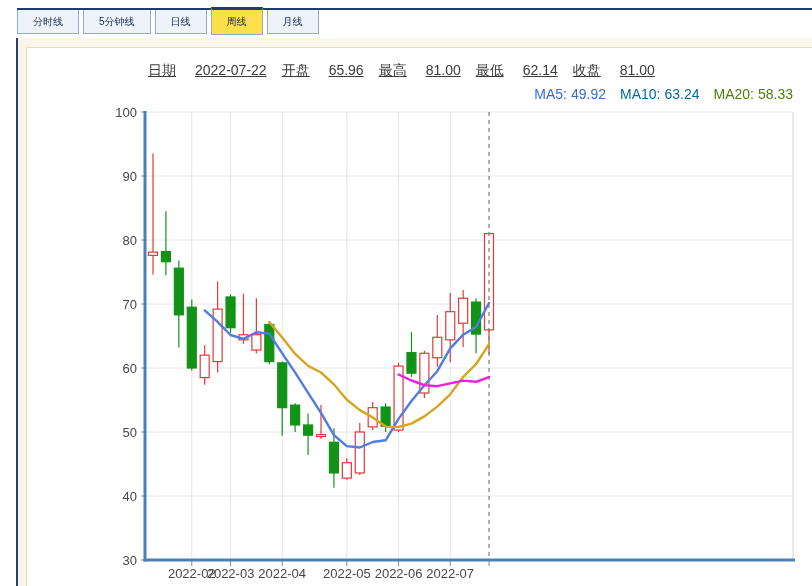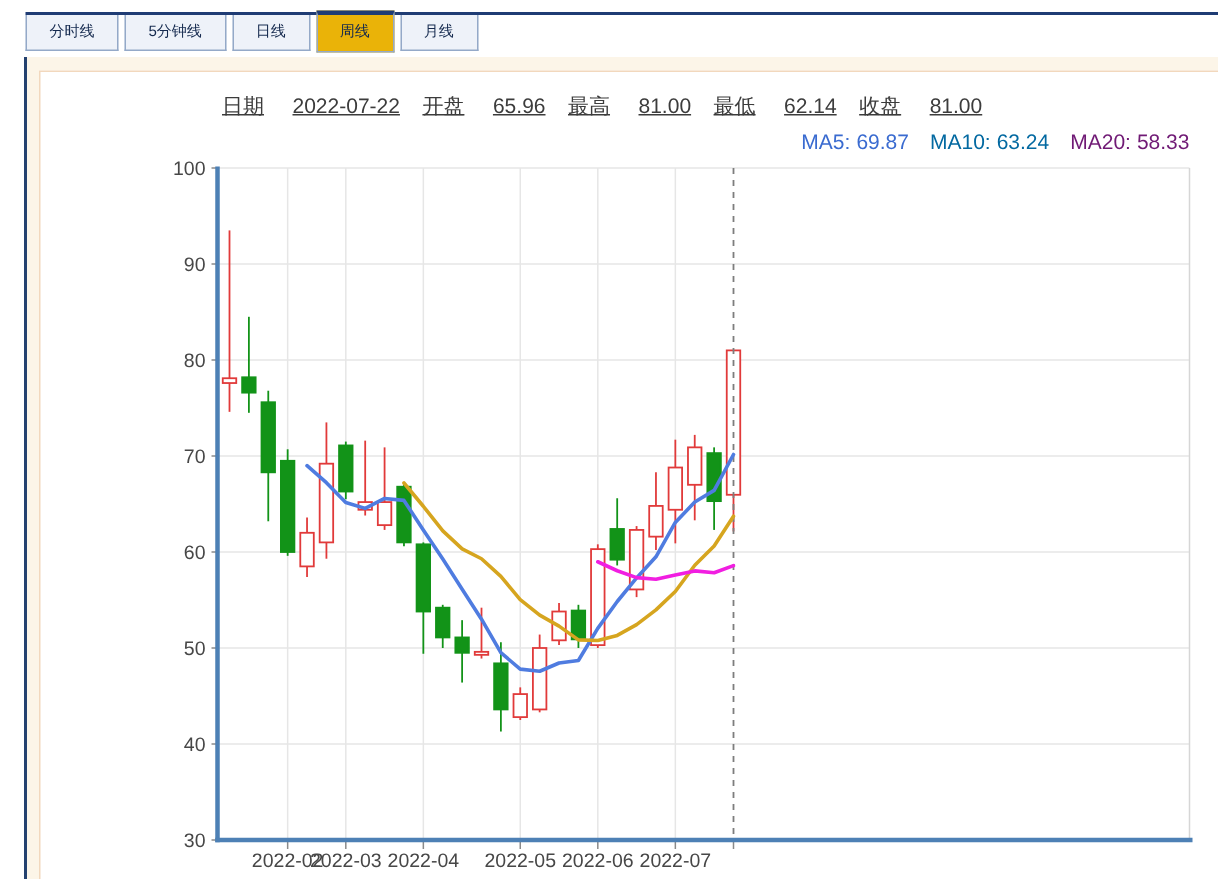--- a/index.html
+++ b/index.html
@@ -5,41 +5,41 @@
   html,body{margin:0;padding:0;background:#ffffff;}
   #app{position:relative;width:812px;height:586px;overflow:hidden;
        font-family:"Liberation Sans","DejaVu Sans",sans-serif;background:#ffffff;}
 
   
   .tabbar{position:absolute;left:17px;top:8px;right:0;height:30px;
           border-top:2px solid #1f3c74;display:flex;gap:4px;align-items:flex-start;}
   .tab{height:23px;line-height:23px;padding:0 15px;font-size:10px;color:#14294e;
        background:#eef2f9;border:1px solid #94a9c8;border-top:none;cursor:pointer;
        white-space:nowrap;}
-  .tab.active{background:#eab308;border-top:3px solid #1f3c74;margin-top:-3px;
+  .tab.active{background:#fde047;border-top:3px solid #1f3c74;margin-top:-3px;
               height:24px;}
 
   
   .panel{position:absolute;left:16px;top:38px;right:0;bottom:0;
          background:#fcf5e8;border-left:2px solid #24416f;box-sizing:border-box;}
   .card{position:absolute;left:8px;top:9px;right:-2px;bottom:-2px;
         background:#ffffff;border:1px solid #f2d8bd;}
 
   
   .info{position:absolute;left:148px;top:62px;font-size:14px;color:#3c3c3c;
         display:flex;gap:15px;white-space:nowrap;}
   .info .pair{display:flex;gap:19px;text-decoration:underline;}
 
   
   .legend{position:absolute;right:19px;top:86px;font-size:14px;display:flex;gap:14px;
           white-space:nowrap;}
   .legend .pair{display:flex;gap:4px;}
   .ma5{color:#3a6bd0;margin-left:40px;}
   .ma10{color:#0369a1;}
-  .ma20{color:#701a75;}
+  .ma20{color:#4d7c0f;}
 
   #chart{position:absolute;left:0;top:0;}
   #chart text{font-family:"Liberation Sans","DejaVu Sans",sans-serif;}
 </style>
 </head>
 <body>
 
 <div id="app">
 
   <div class="tabbar">
@@ -73,21 +73,21 @@
     </span>
     <span class="pair">
       <span>收盘</span>
       <span>81.00</span>
     </span>
   </div>
 
   <div class="legend">
     <span class="pair ma5">
       <span>MA5:</span>
-      <span>69.87</span>
+      <span>49.92</span>
     </span>
     <span class="pair ma10">
       <span>MA10:</span>
       <span>63.24</span>
     </span>
     <span class="pair ma20">
       <span>MA20:</span>
       <span>58.33</span>
     </span>
   </div>

